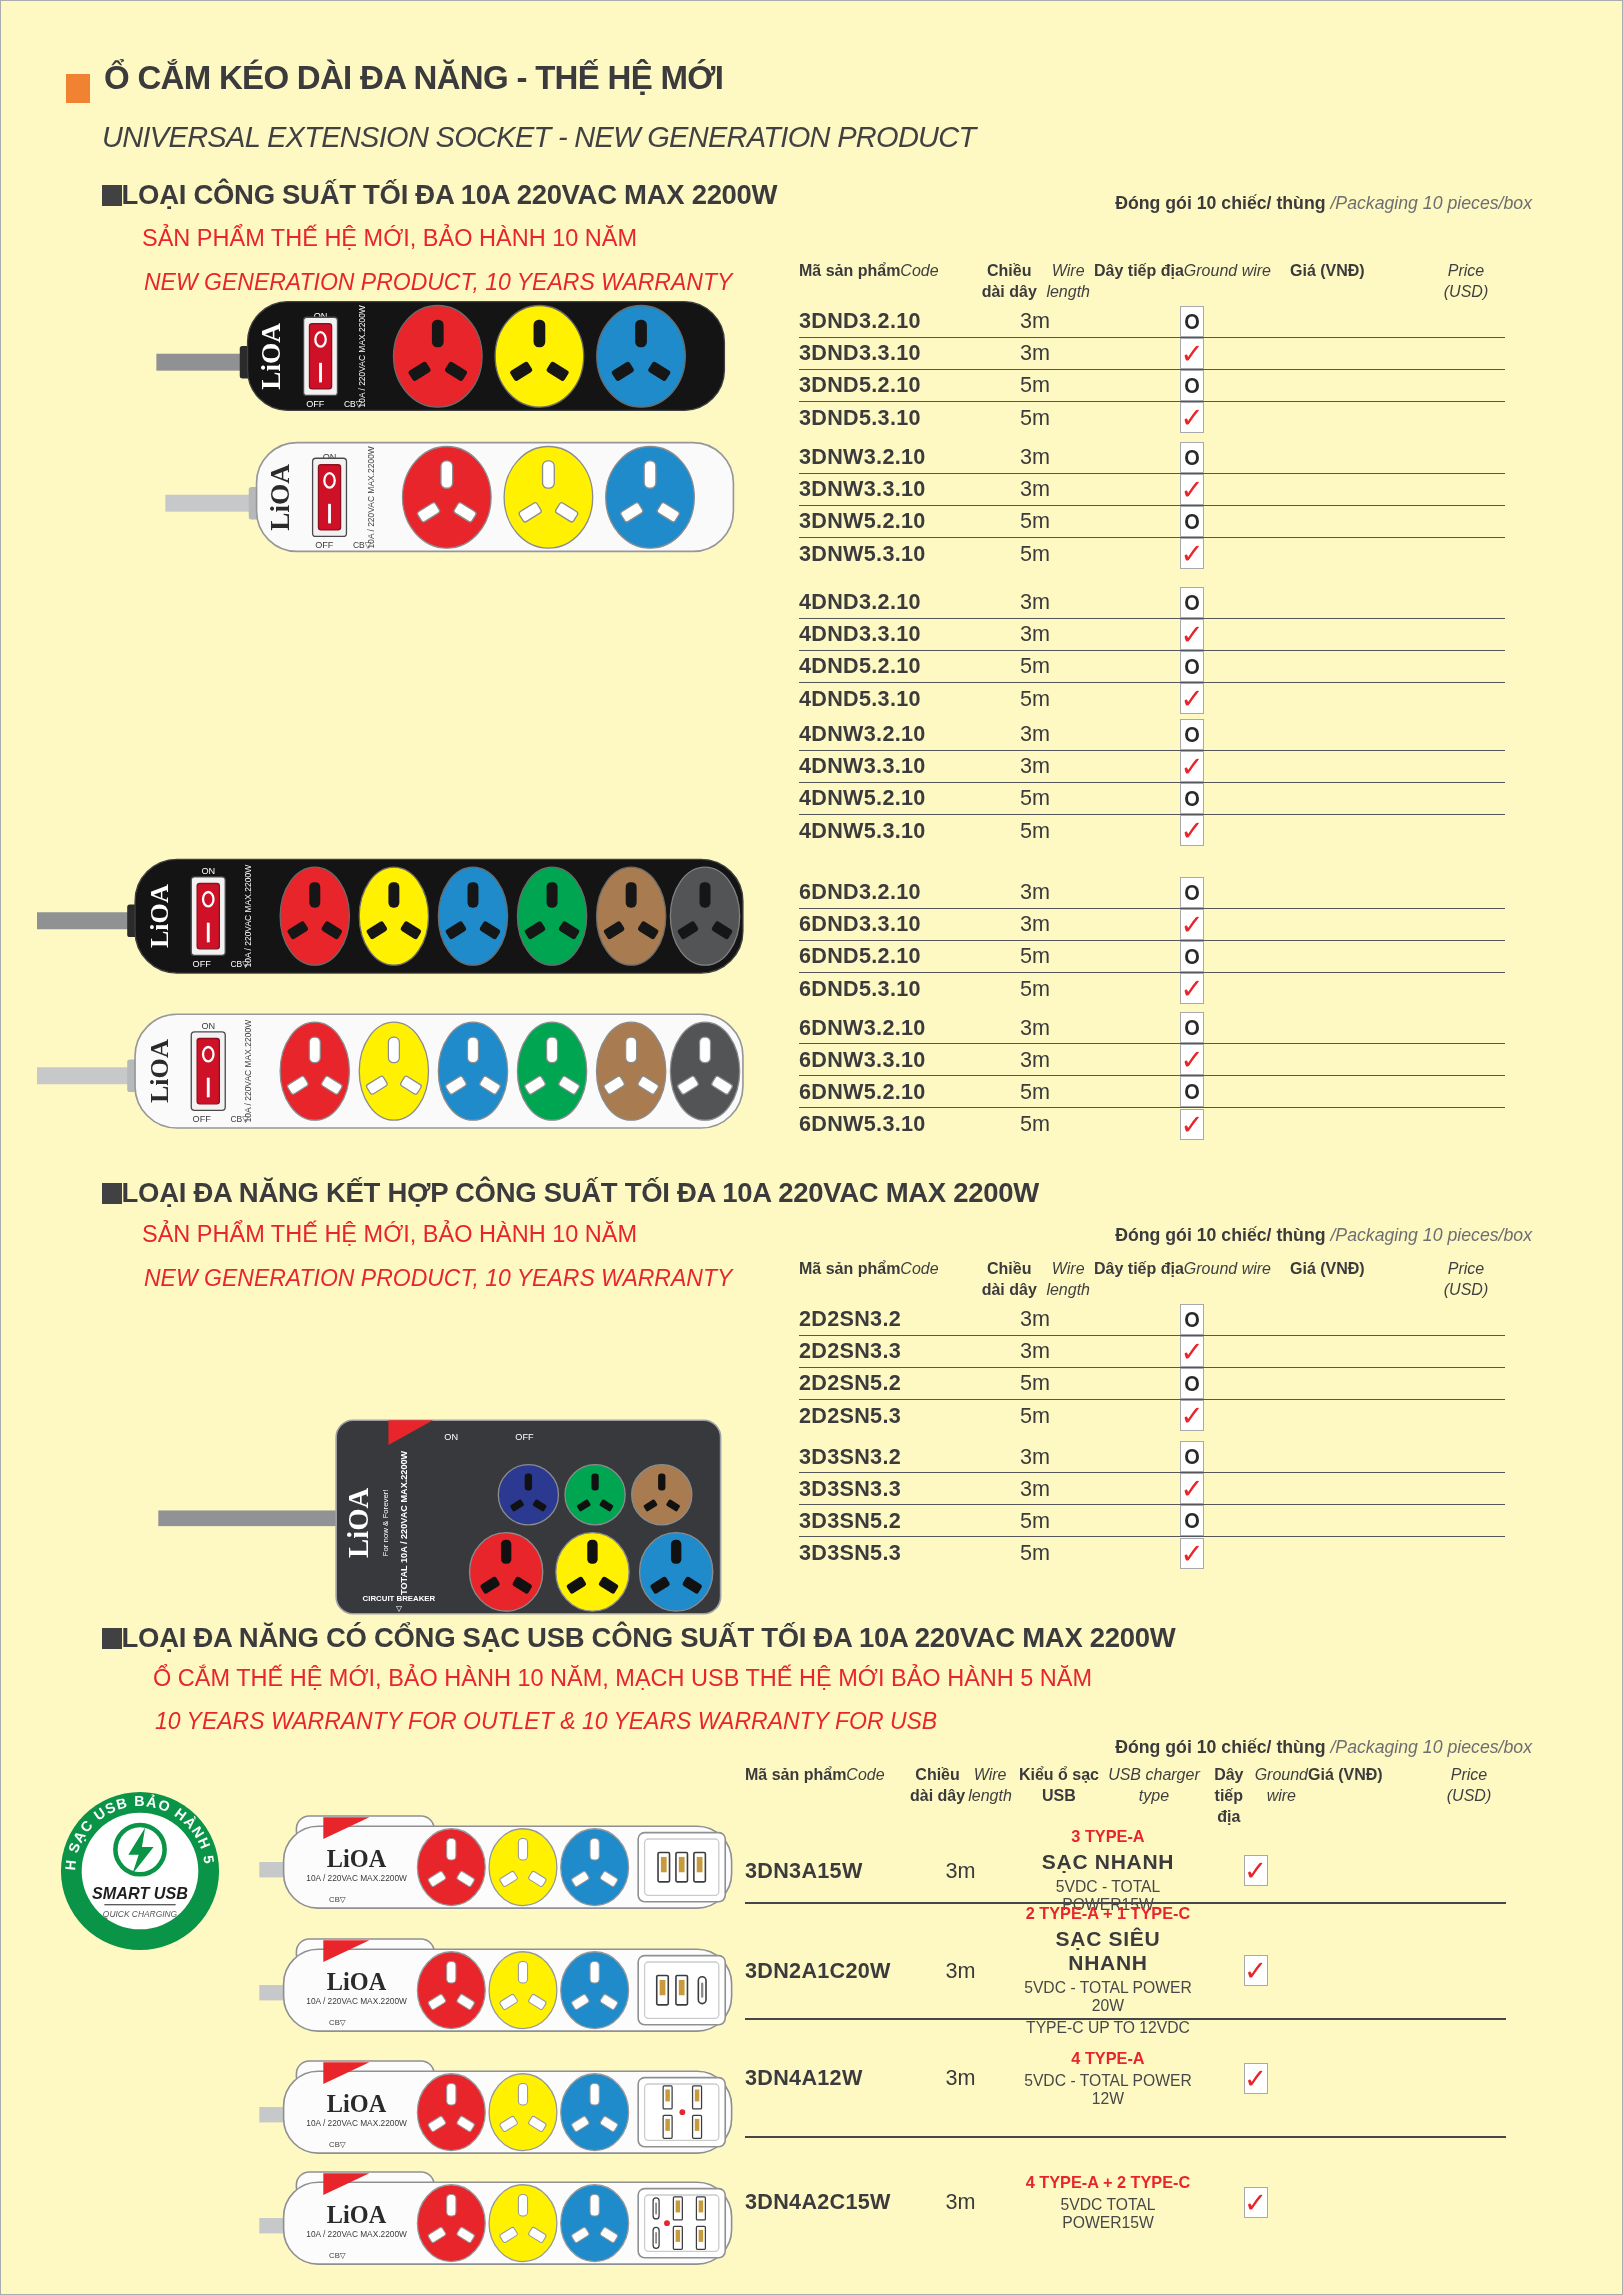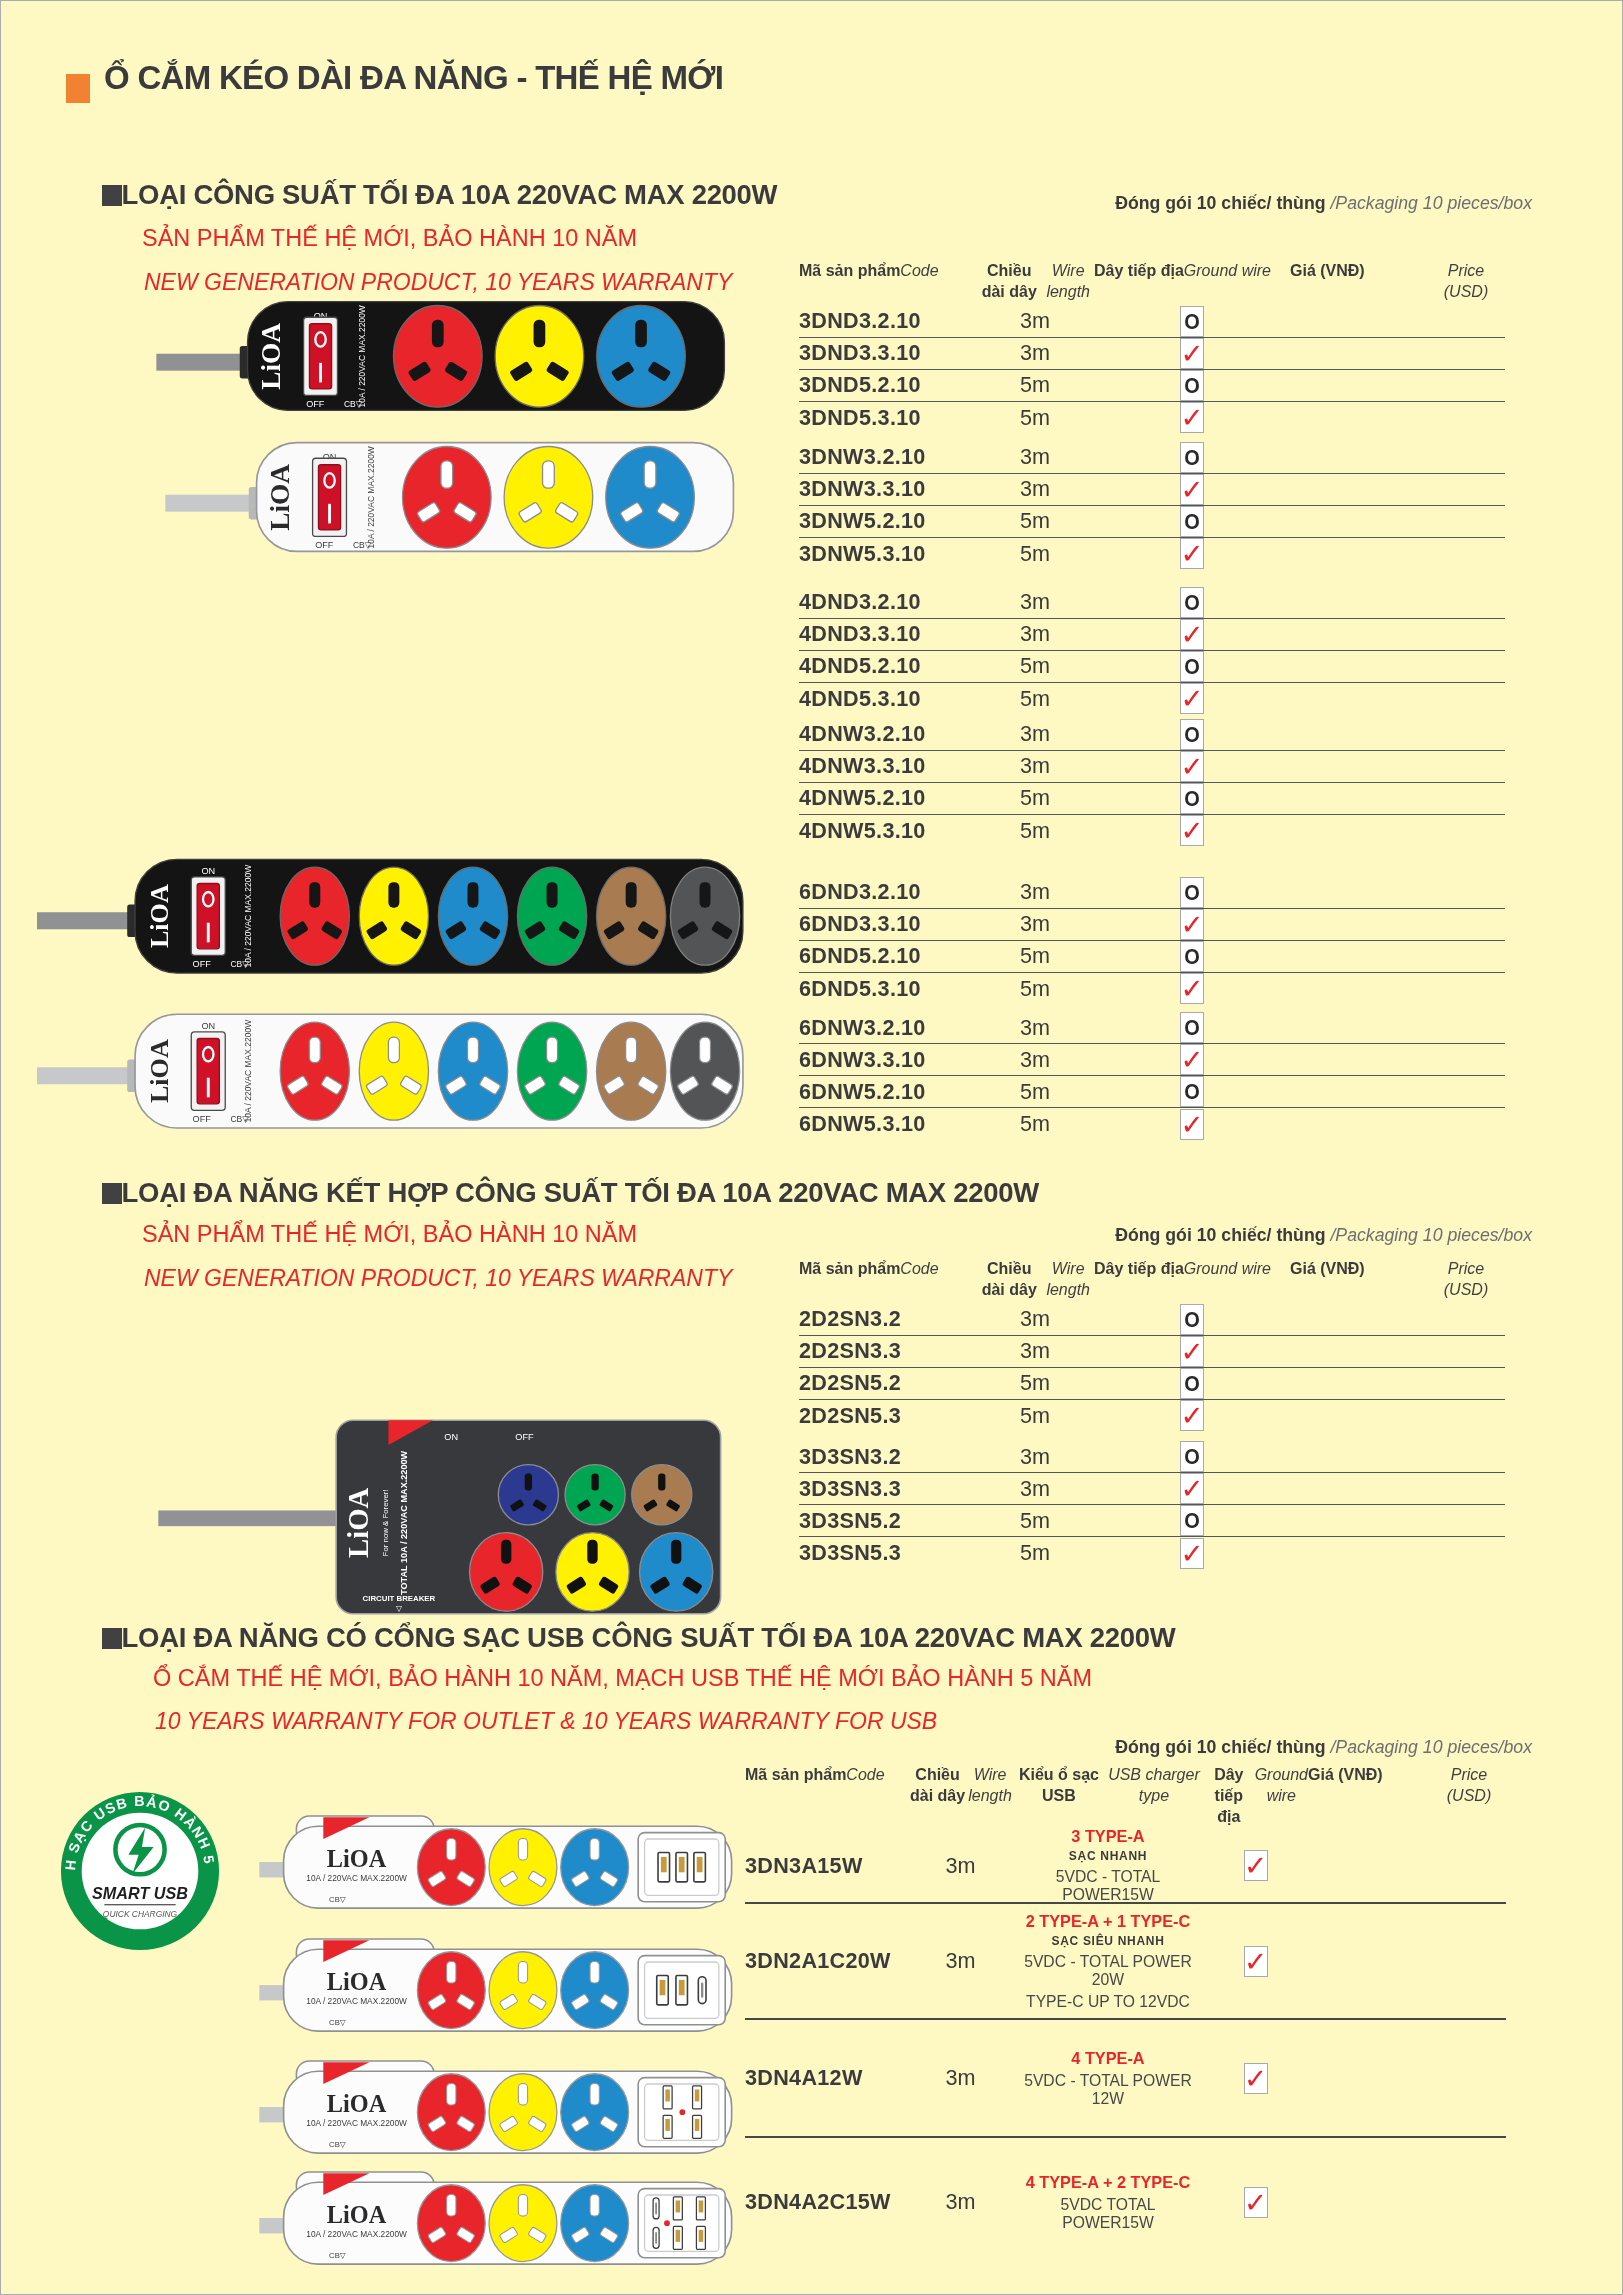--- a/index.html
+++ b/index.html
@@ -39,21 +39,21 @@
   .mark::after{content:"O";font-size:20px;font-weight:700;color:#29292b;transform:scaleY(1.12);}
   .mark.checked::after{content:"✓";font-size:27.5px;font-weight:700;color:#e8252b;transform:none;}
   
   .t3 div.trow{border-bottom:2px solid #46474a;}
   .t3 div.trow:nth-of-type(1){height:77px;}
   .t3 div.trow:nth-of-type(2){height:116px;}
   .t3 div.trow:nth-of-type(3){height:118px;}
   .t3 div.trow:nth-of-type(4){height:128px;border-bottom:none;}
   .usbcell{display:flex;flex-direction:column;align-items:center;gap:3.9px;text-align:center;line-height:1.15;}
   .u1{color:#e8252b;font-weight:700;font-size:16.3px;}
-  .u2{font-weight:700;font-size:12px;letter-spacing:0.7px;color:#3b3a3c;}
+  .u2{font-weight:700;font-size:21px;letter-spacing:0.7px;color:#3b3a3c;}
   .u3{font-size:15.7px;color:#47484a;}
   svg text{font-family:"Liberation Sans","DejaVu Sans",sans-serif;}
   svg text.serif{font-family:"Liberation Serif","DejaVu Serif",serif;}
 </style>
 </head>
 <body>
 
 <svg width="0" height="0" style="position:absolute" aria-hidden="true">
   <defs>
     <g id="holes">
@@ -75,20 +75,21 @@
       <rect x="-6" y="-21" width="12" height="42" rx="6" fill="#ffffff" stroke="#3c3c3e" stroke-width="2.5"></rect>
       <rect x="-1.8" y="-12" width="3.6" height="24" rx="1.8" fill="#8a8a8a"></rect>
     </g>
   </defs>
 </svg>
 
 <div class="page">
 
   <div class="abs orangesq" style="left:65px;top:73px"></div>
   <div class="abs pagetitle" style="left:103px;top:58px">Ổ CẮM KÉO DÀI ĐA NĂNG - THẾ HỆ MỚI</div>
+  <div class="abs pagesub" style="left:101px;top:120px">UNIVERSAL EXTENSION SOCKET - NEW GENERATION PRODUCT</div>
 
   <div class="abs sechead" style="left:101px;top:178px">
     <span class="sqbullet"></span>
     <span class="sectitle">LOẠI CÔNG SUẤT TỐI ĐA 10A 220VAC MAX 2200W</span>
   </div>
   <div class="abs packnote" style="right:90px;top:192px">
     <span class="pvi">Đóng gói 10 chiếc/ thùng</span><span class="pen"> /Packaging 10 pieces/box</span>
   </div>
   <div class="abs notevi" style="left:141px;top:224px">SẢN PHẨM THẾ HỆ MỚI, BẢO HÀNH 10 NĂM</div>
   <div class="abs noteen" style="left:143px;top:268px">NEW GENERATION PRODUCT, 10 YEARS WARRANTY</div>

